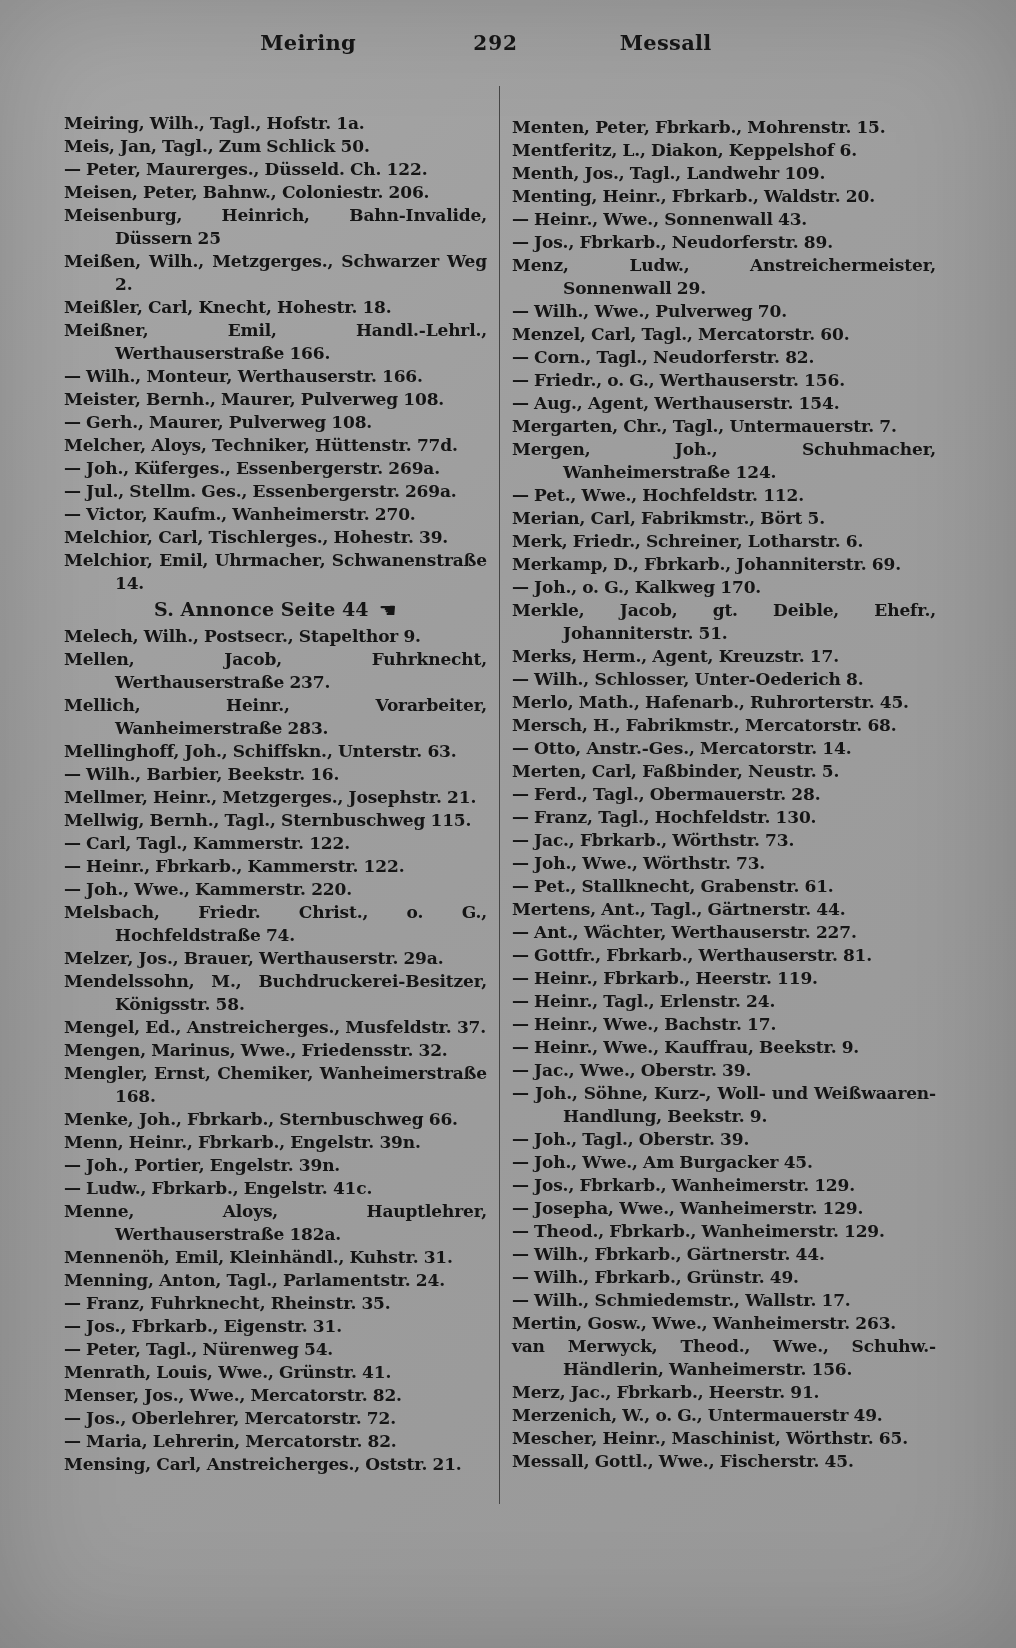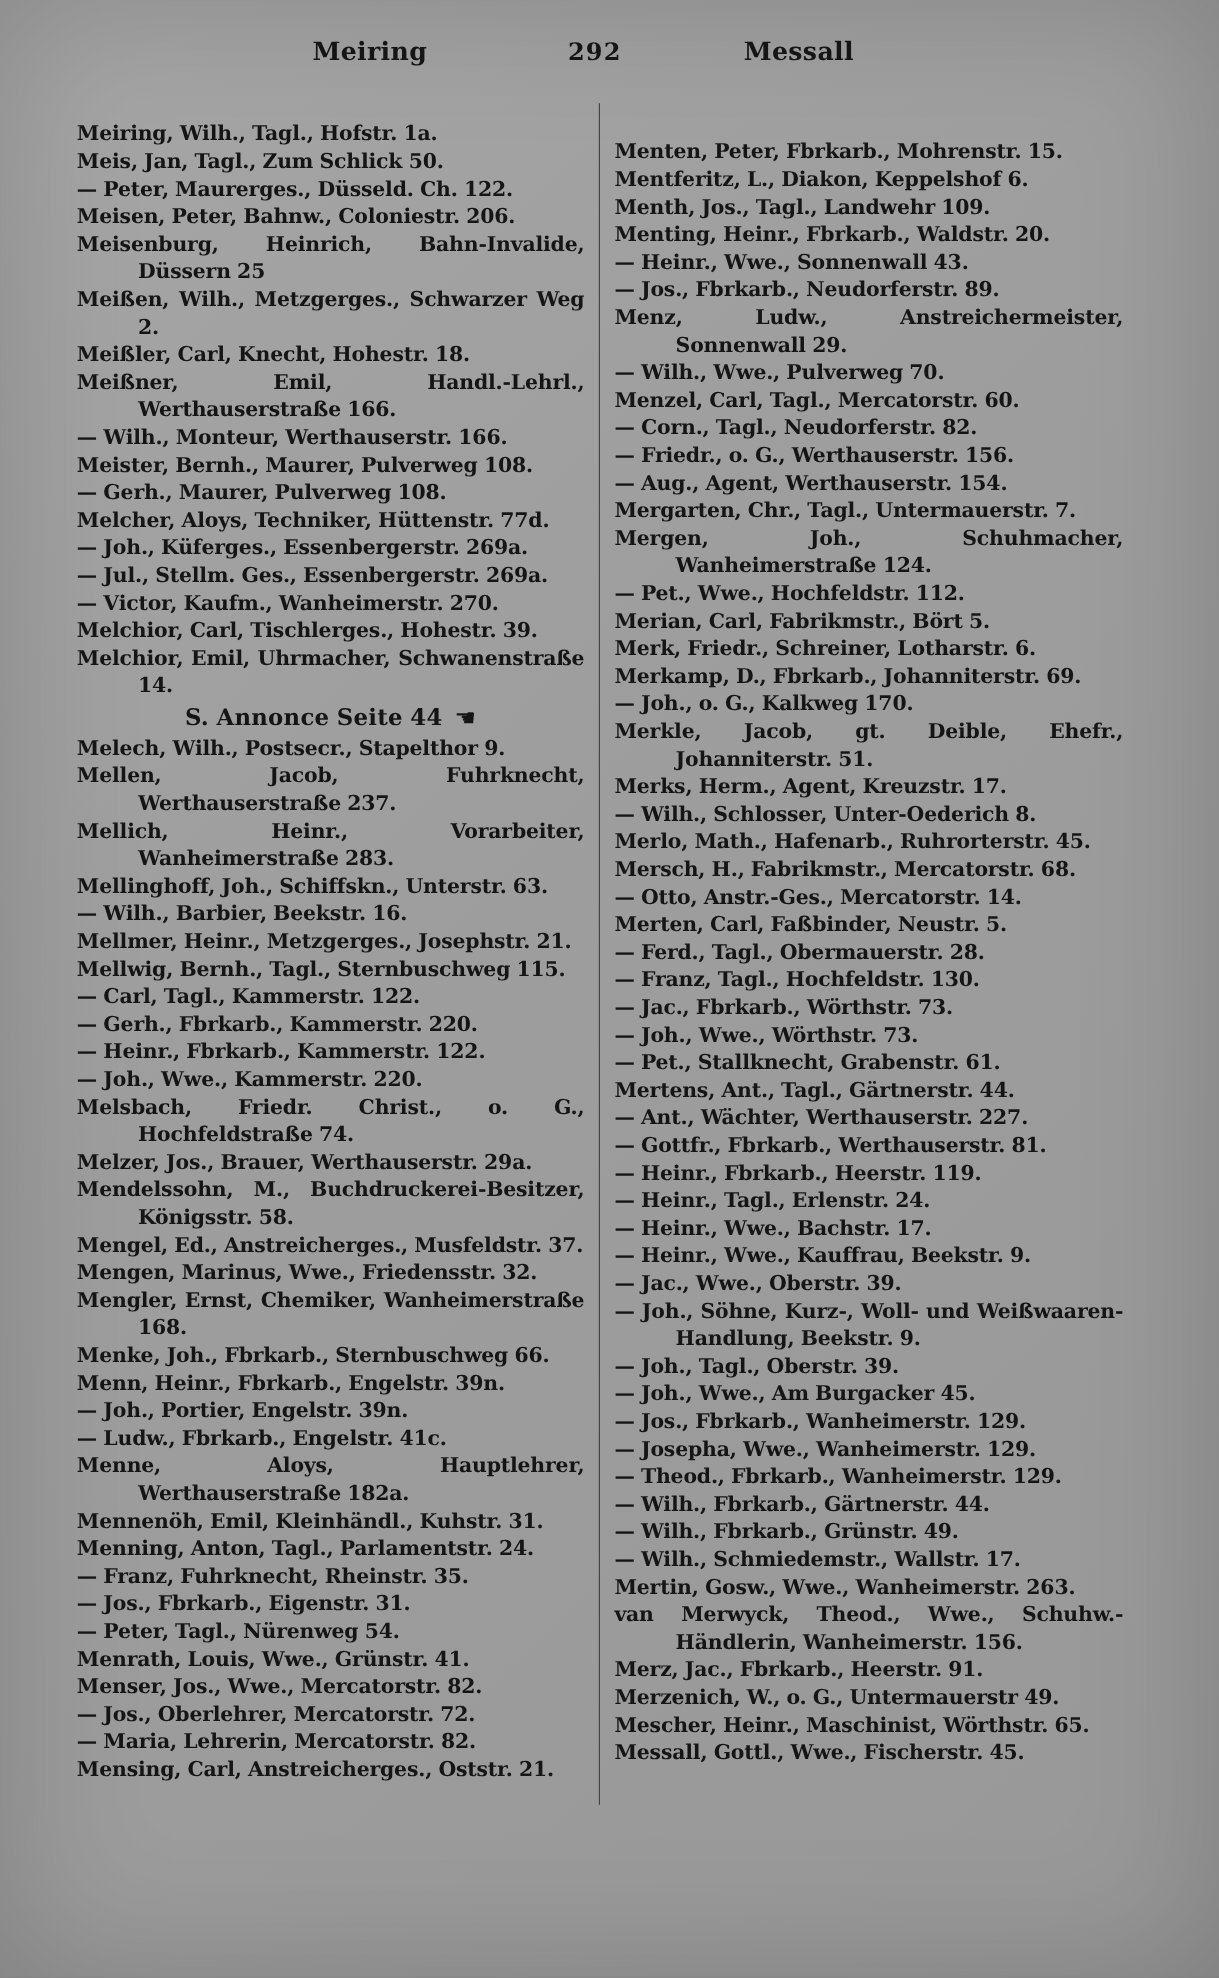--- a/index.html
+++ b/index.html
@@ -116,21 +116,20 @@
         <p class="entry"><span>Melchior, Emil, Uhrmacher, Schwanenstraße 14.</span></p>
         <p class="entry annonce"><span>S. Annonce Seite 44</span><span class="hand">☚</span></p>
         <p class="entry"><span>Melech, Wilh., Postsecr., Stapelthor 9.</span></p>
         <p class="entry"><span>Mellen, Jacob, Fuhrknecht, Werthauserstraße 237.</span></p>
         <p class="entry"><span>Mellich, Heinr., Vorarbeiter, Wanheimerstraße 283.</span></p>
         <p class="entry"><span>Mellinghoff, Joh., Schiffskn., Unterstr. 63.</span></p>
         <p class="entry"><span>— Wilh., Barbier, Beekstr. 16.</span></p>
         <p class="entry"><span>Mellmer, Heinr., Metzgerges., Josephstr. 21.</span></p>
         <p class="entry"><span>Mellwig, Bernh., Tagl., Sternbuschweg 115.</span></p>
         <p class="entry"><span>— Carl, Tagl., Kammerstr. 122.</span></p>
-        <p class="entry"><span>— Gerh., Fbrkarb., Kammerstr. 220.</span></p>
         <p class="entry"><span>— Heinr., Fbrkarb., Kammerstr. 122.</span></p>
         <p class="entry"><span>— Joh., Wwe., Kammerstr. 220.</span></p>
         <p class="entry"><span>Melsbach, Friedr. Christ., o. G., Hochfeldstraße 74.</span></p>
         <p class="entry"><span>Melzer, Jos., Brauer, Werthauserstr. 29a.</span></p>
         <p class="entry"><span>Mendelssohn, M., Buchdruckerei-Besitzer, Königsstr. 58.</span></p>
         <p class="entry"><span>Mengel, Ed., Anstreicherges., Musfeldstr. 37.</span></p>
         <p class="entry"><span>Mengen, Marinus, Wwe., Friedensstr. 32.</span></p>
         <p class="entry"><span>Mengler, Ernst, Chemiker, Wanheimerstraße 168.</span></p>
         <p class="entry"><span>Menke, Joh., Fbrkarb., Sternbuschweg 66.</span></p>
         <p class="entry"><span>Menn, Heinr., Fbrkarb., Engelstr. 39n.</span></p>

